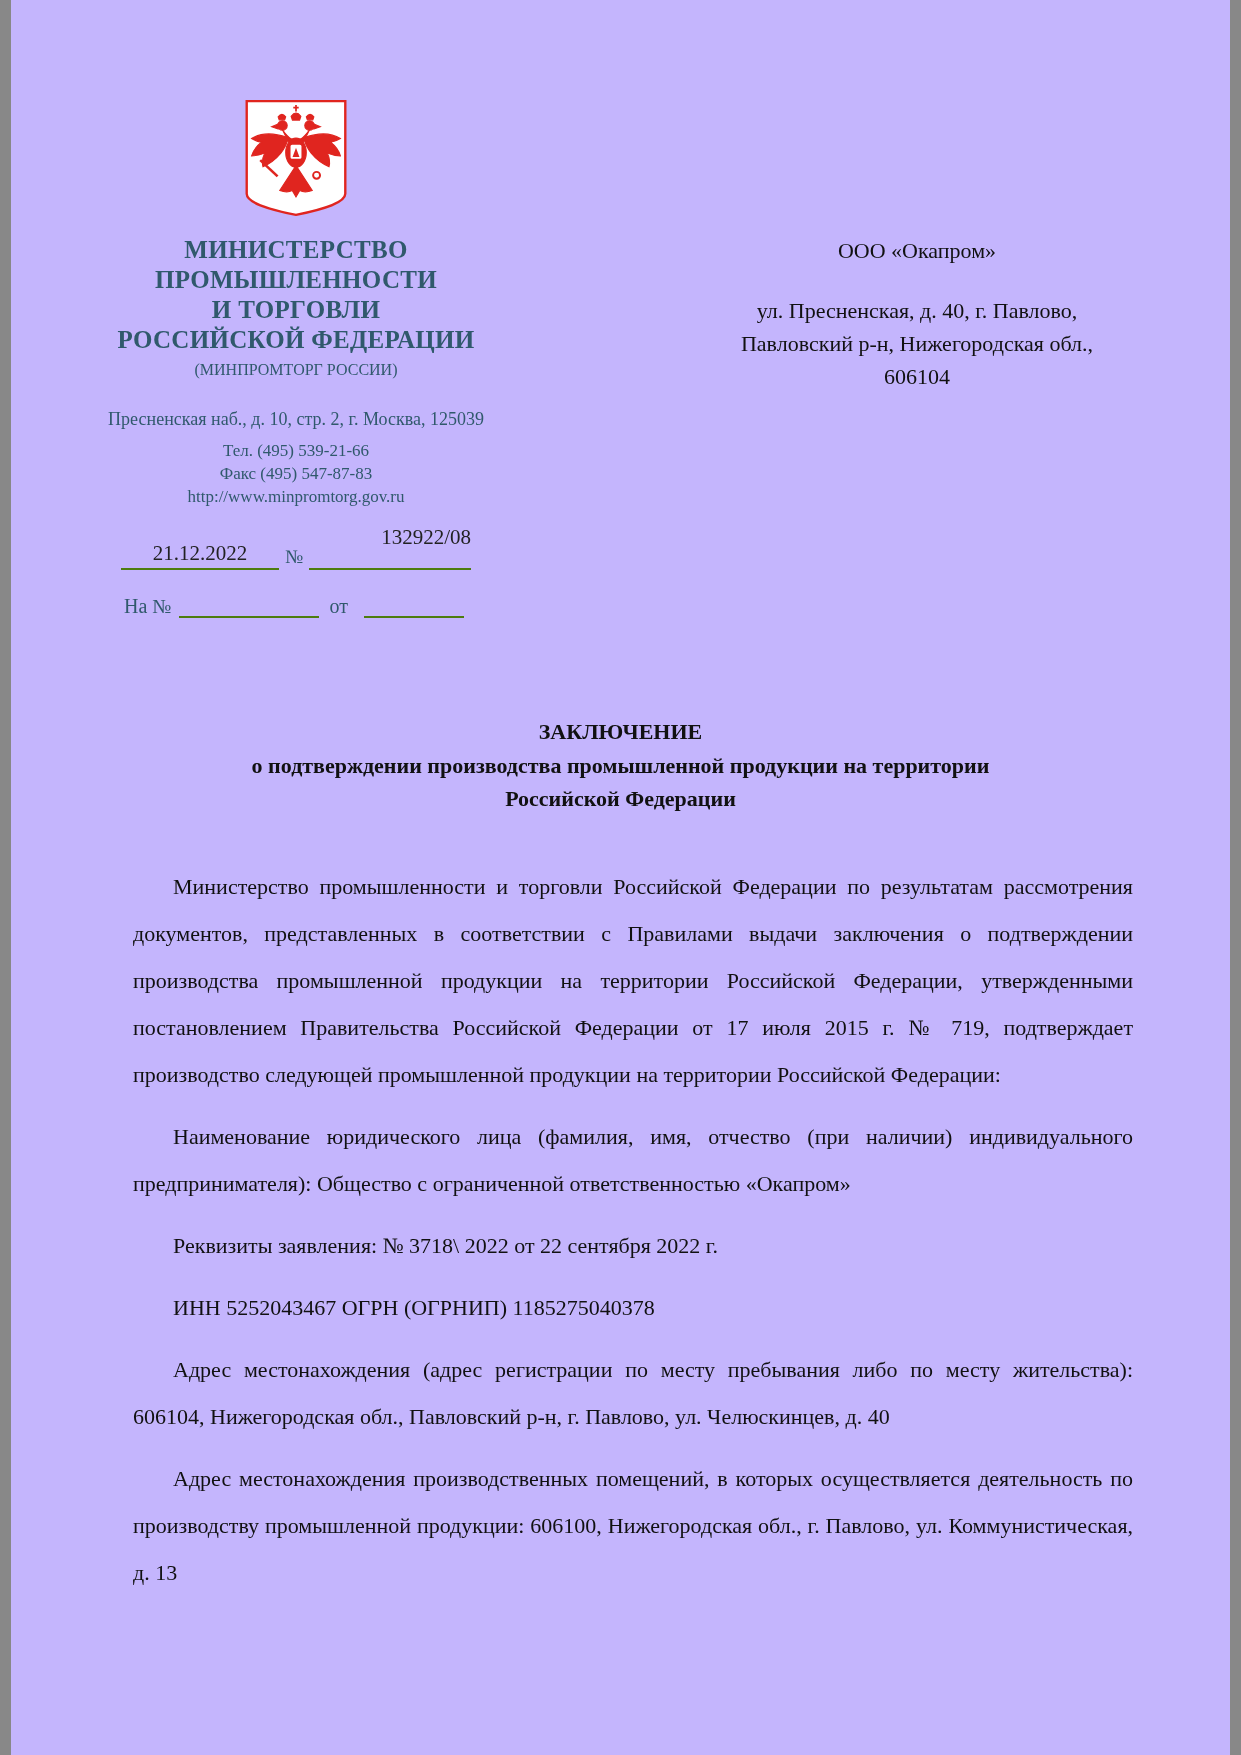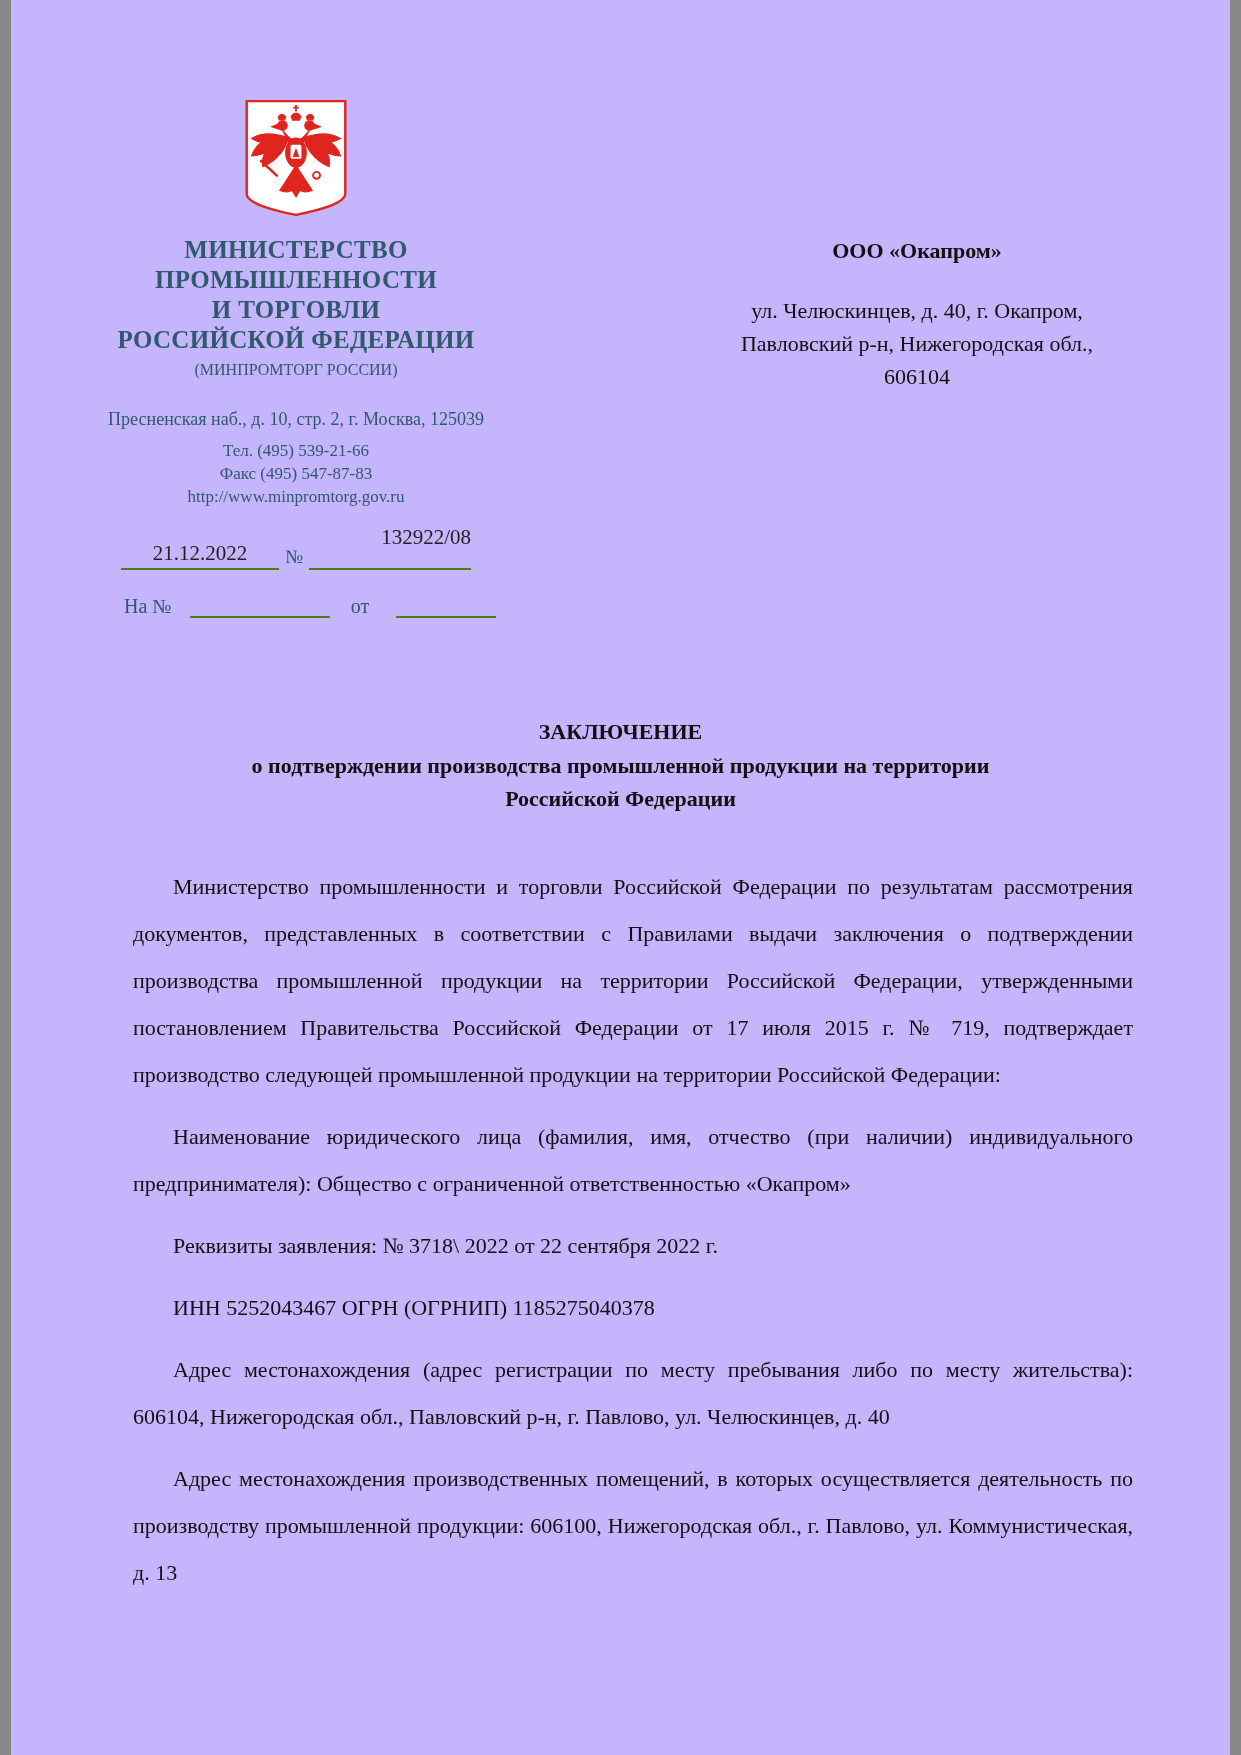--- a/index.html
+++ b/index.html
@@ -25,33 +25,33 @@
   .lh-contacts{margin-top:9px;font-size:17px;line-height:23px;}
   .doc-num-row{
     display:flex;align-items:flex-end;justify-content:center;
     margin-top:17px;font-size:21px;color:#222;
   }
   .field{border-bottom:2px solid #4d7c0f;display:inline-block;text-align:center;}
   .date-field{width:158px;padding-bottom:2px;}
   .num-field{width:162px;padding-bottom:18px;text-align:right;}
   .no-sign{color:#30596C;font-size:19px;margin:0 6px 2px 6px;}
   .ref-row{
-    display:flex;align-items:flex-end;justify-content:space-between;
+    display:flex;align-items:flex-end;justify-content:flex-start;
     margin-top:22px;margin-left:28px;font-size:20px;color:#30596C;
   }
   .ref-label{margin:0 8px 0 0;}
   .ref-label.ot{margin:0 16px 0 10px;}
   .ref-field-1{width:140px;height:24px;}
   .ref-field-2{width:100px;height:24px;}
   
   .recipient{
     position:absolute;left:658px;top:234px;width:496px;
     text-align:center;font-size:22px;line-height:33px;color:#111;
   }
-  .recipient-name{margin-bottom:27px;font-weight:bold;}
+  .recipient-name{margin-bottom:27px;}
   
   .doc-title{
     position:absolute;left:0;top:715px;width:100%;
     text-align:center;font-weight:bold;font-size:22px;line-height:33.5px;color:#111;
   }
   
   .doc-body{
     position:absolute;left:107px;top:848px;width:1030px;
     font-size:22px;line-height:47px;color:#111;
   }
@@ -117,21 +117,21 @@
       <span class="ref-label">На №</span>
       <span class="field ref-field-1"></span>
       <span class="ref-label ot">от</span>
       <span class="field ref-field-2"></span>
     </div>
   </div>
 
   <div class="recipient">
     <div class="recipient-name">ООО «Окапром»</div>
     <div class="recipient-address">
-      <div>ул. Челюскинцев, д. 40, г. Окапром,</div>
+      <div>ул. Пресненская, д. 40, г. Павлово,</div>
       <div>Павловский р-н, Нижегородская обл.,</div>
       <div>606104</div>
     </div>
   </div>
 
   <div class="doc-title">
     <div>ЗАКЛЮЧЕНИЕ</div>
     <div>о подтверждении производства промышленной продукции на территории</div>
     <div>Российской Федерации</div>
   </div>

